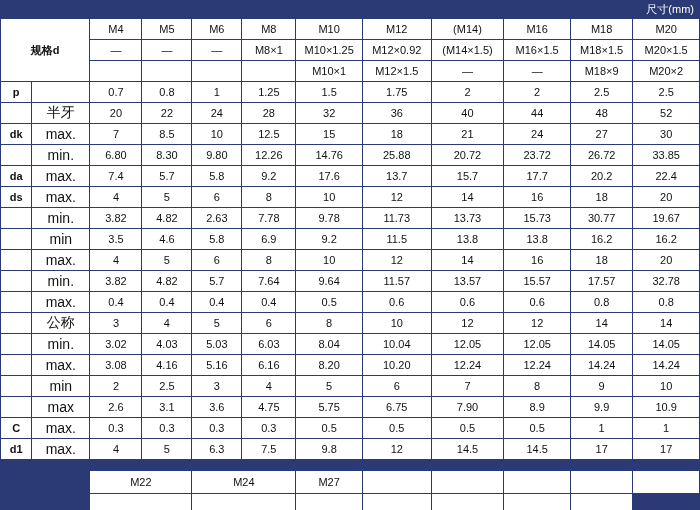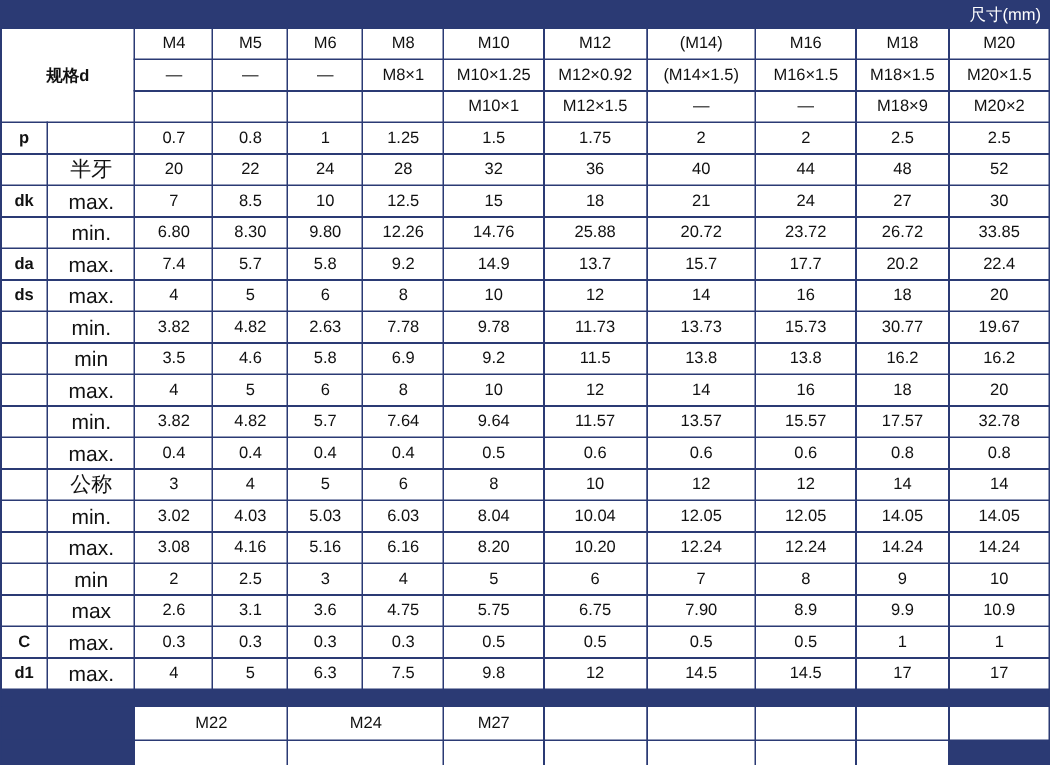--- a/index.html
+++ b/index.html
@@ -158,21 +158,21 @@
             <td>26.72</td>
             <td>33.85</td>
           </tr>
         <tr>
             <td class="lbl">da</td>
             <td class="sub">max.</td>
             <td>7.4</td>
             <td>5.7</td>
             <td>5.8</td>
             <td>9.2</td>
-            <td>14.9</td>
+            <td>17.6</td>
             <td>13.7</td>
             <td>15.7</td>
             <td>17.7</td>
             <td>20.2</td>
             <td>22.4</td>
           </tr>
         <tr>
             <td class="lbl">ds</td>
             <td class="sub">max.</td>
             <td>4</td>

